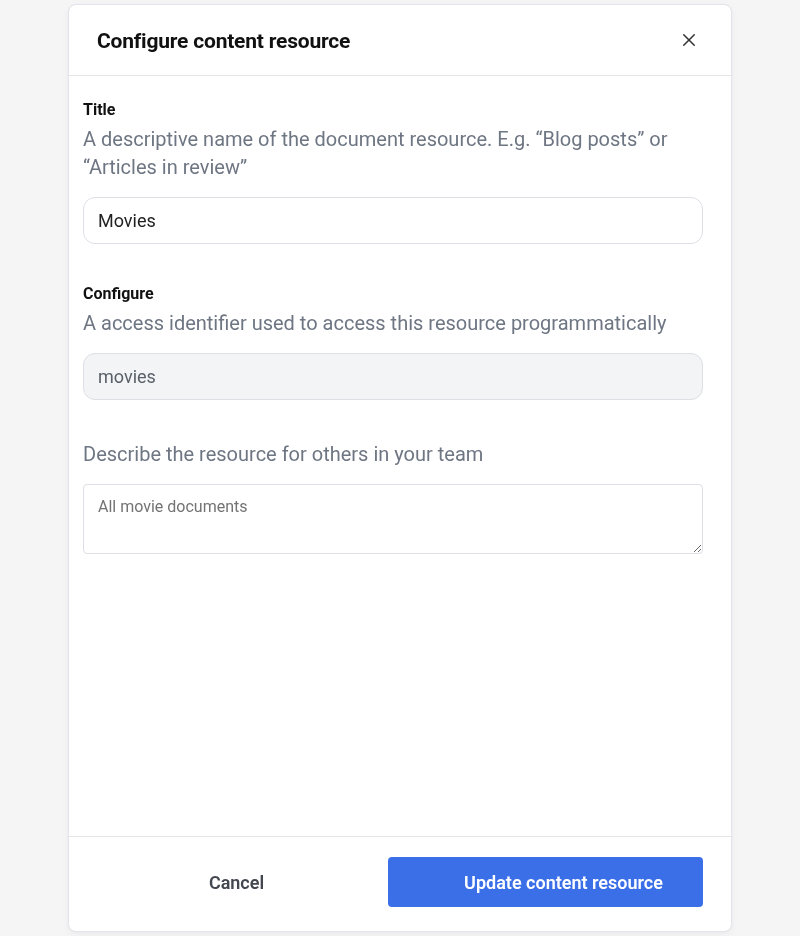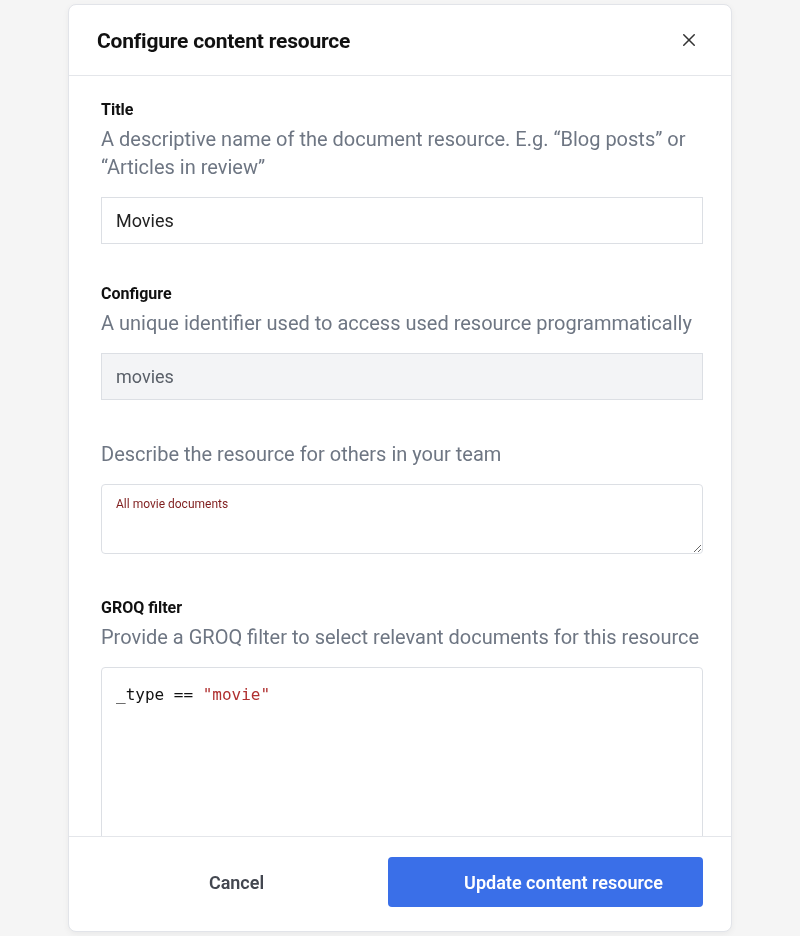--- a/index.html
+++ b/index.html
@@ -52,21 +52,21 @@
       justify-content: center;
       color: #333;
     }
     .close-btn svg {
       width: 18px;
       height: 18px;
     }
     .dialog-body {
       flex: 1;
       overflow-y: auto;
-      padding: 24px 28px 8px 32px;
+      padding: 24px 28px 8px 14px;
       position: relative;
     }
     .dialog-body::-webkit-scrollbar {
       width: 8px;
     }
     .dialog-body::-webkit-scrollbar-thumb {
       background: #c9ccd1;
       border-radius: 4px;
     }
     .field {
@@ -83,32 +83,32 @@
       color: #6e7683;
       margin-bottom: 16px;
       line-height: 1.4;
     }
     .text-input {
       width: 100%;
       font-size: 18px;
       color: #222;
       padding: 12px 14px;
       border: 1px solid #dcdfe4;
-      border-radius: 0;
+      border-radius: 12px;
       background: #fff;
       font-family: inherit;
     }
     .text-input.readonly {
       background: #f3f4f6;
       color: #5a6069;
     }
     .textarea {
       width: 100%;
-      font-size: 12px;
-      color: #7f1d1d;
+      font-size: 16px;
+      color: #737373;
       padding: 12px 14px;
       border: 1px solid #dcdfe4;
       border-radius: 4px;
       background: #fff;
       font-family: inherit;
       resize: vertical;
       height: 70px;
     }
     .code-area-wrapper {
       width: 100%;
@@ -174,36 +174,29 @@
   <div class="dialog-body">
 
     <div class="field">
       <div class="field-label">Title</div>
       <div class="field-help">A descriptive name of the document resource. E.g. “Blog posts” or “Articles in review”</div>
       <input type="text" class="text-input" value="Movies" style="">
     </div>
 
     <div class="field">
       <div class="field-label">Configure</div>
-      <div class="field-help">A unique identifier used to access used resource programmatically</div>
+      <div class="field-help">A access identifier used to access this resource programmatically</div>
       <input type="text" class="text-input readonly" readonly="" value="movies" style="">
     </div>
 
     <div class="field">
       <div class="field-help">Describe the resource for others in your team</div>
       <textarea class="textarea" style="">All movie documents</textarea>
     </div>
 
-    <div class="field" style="margin-bottom: 8px;">
-      <div class="field-label">GROQ filter</div>
-      <div class="field-help">Provide a GROQ filter to select relevant documents for this resource</div>
-      <div class="code-area-wrapper">
-        <div class="code-area"><span>_type == </span><span class="tok-string">"movie"</span></div>
-      </div>
-    </div>
 
   </div>
 
   <div class="dialog-footer">
     <button class="btn btn-secondary">Cancel</button>
     <button class="btn btn-primary">Update content resource</button>
   </div>
 </div>
 
 </body></html>

